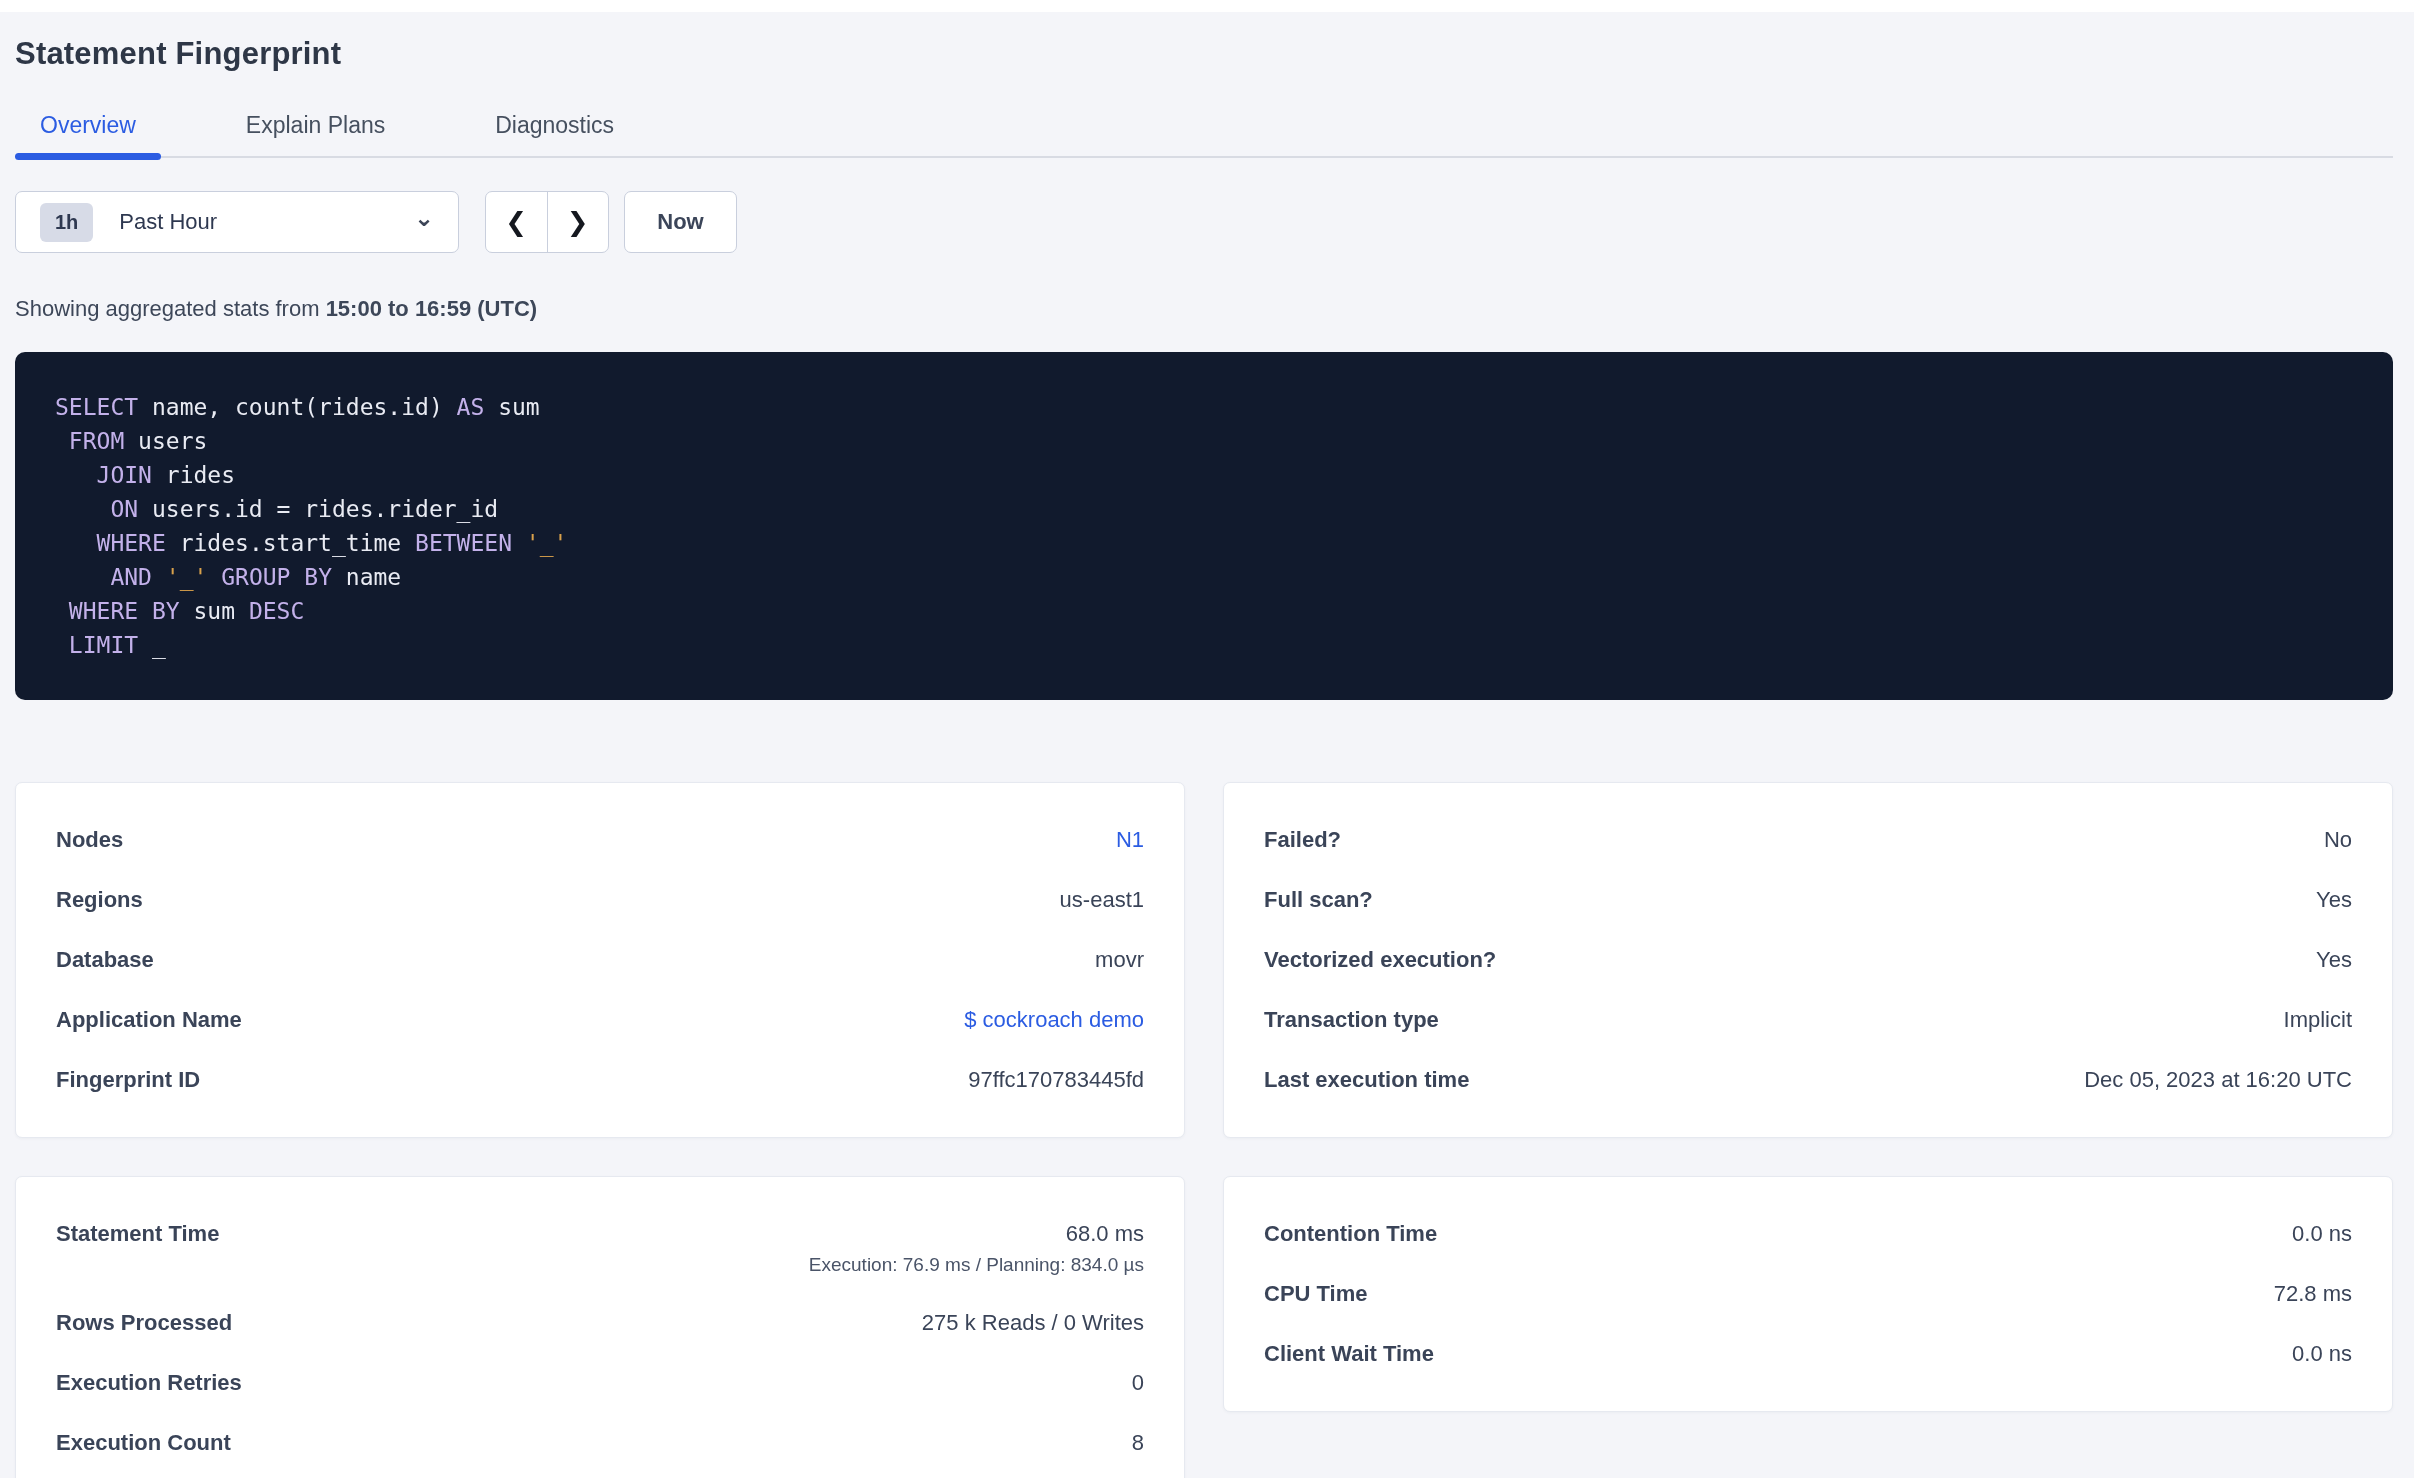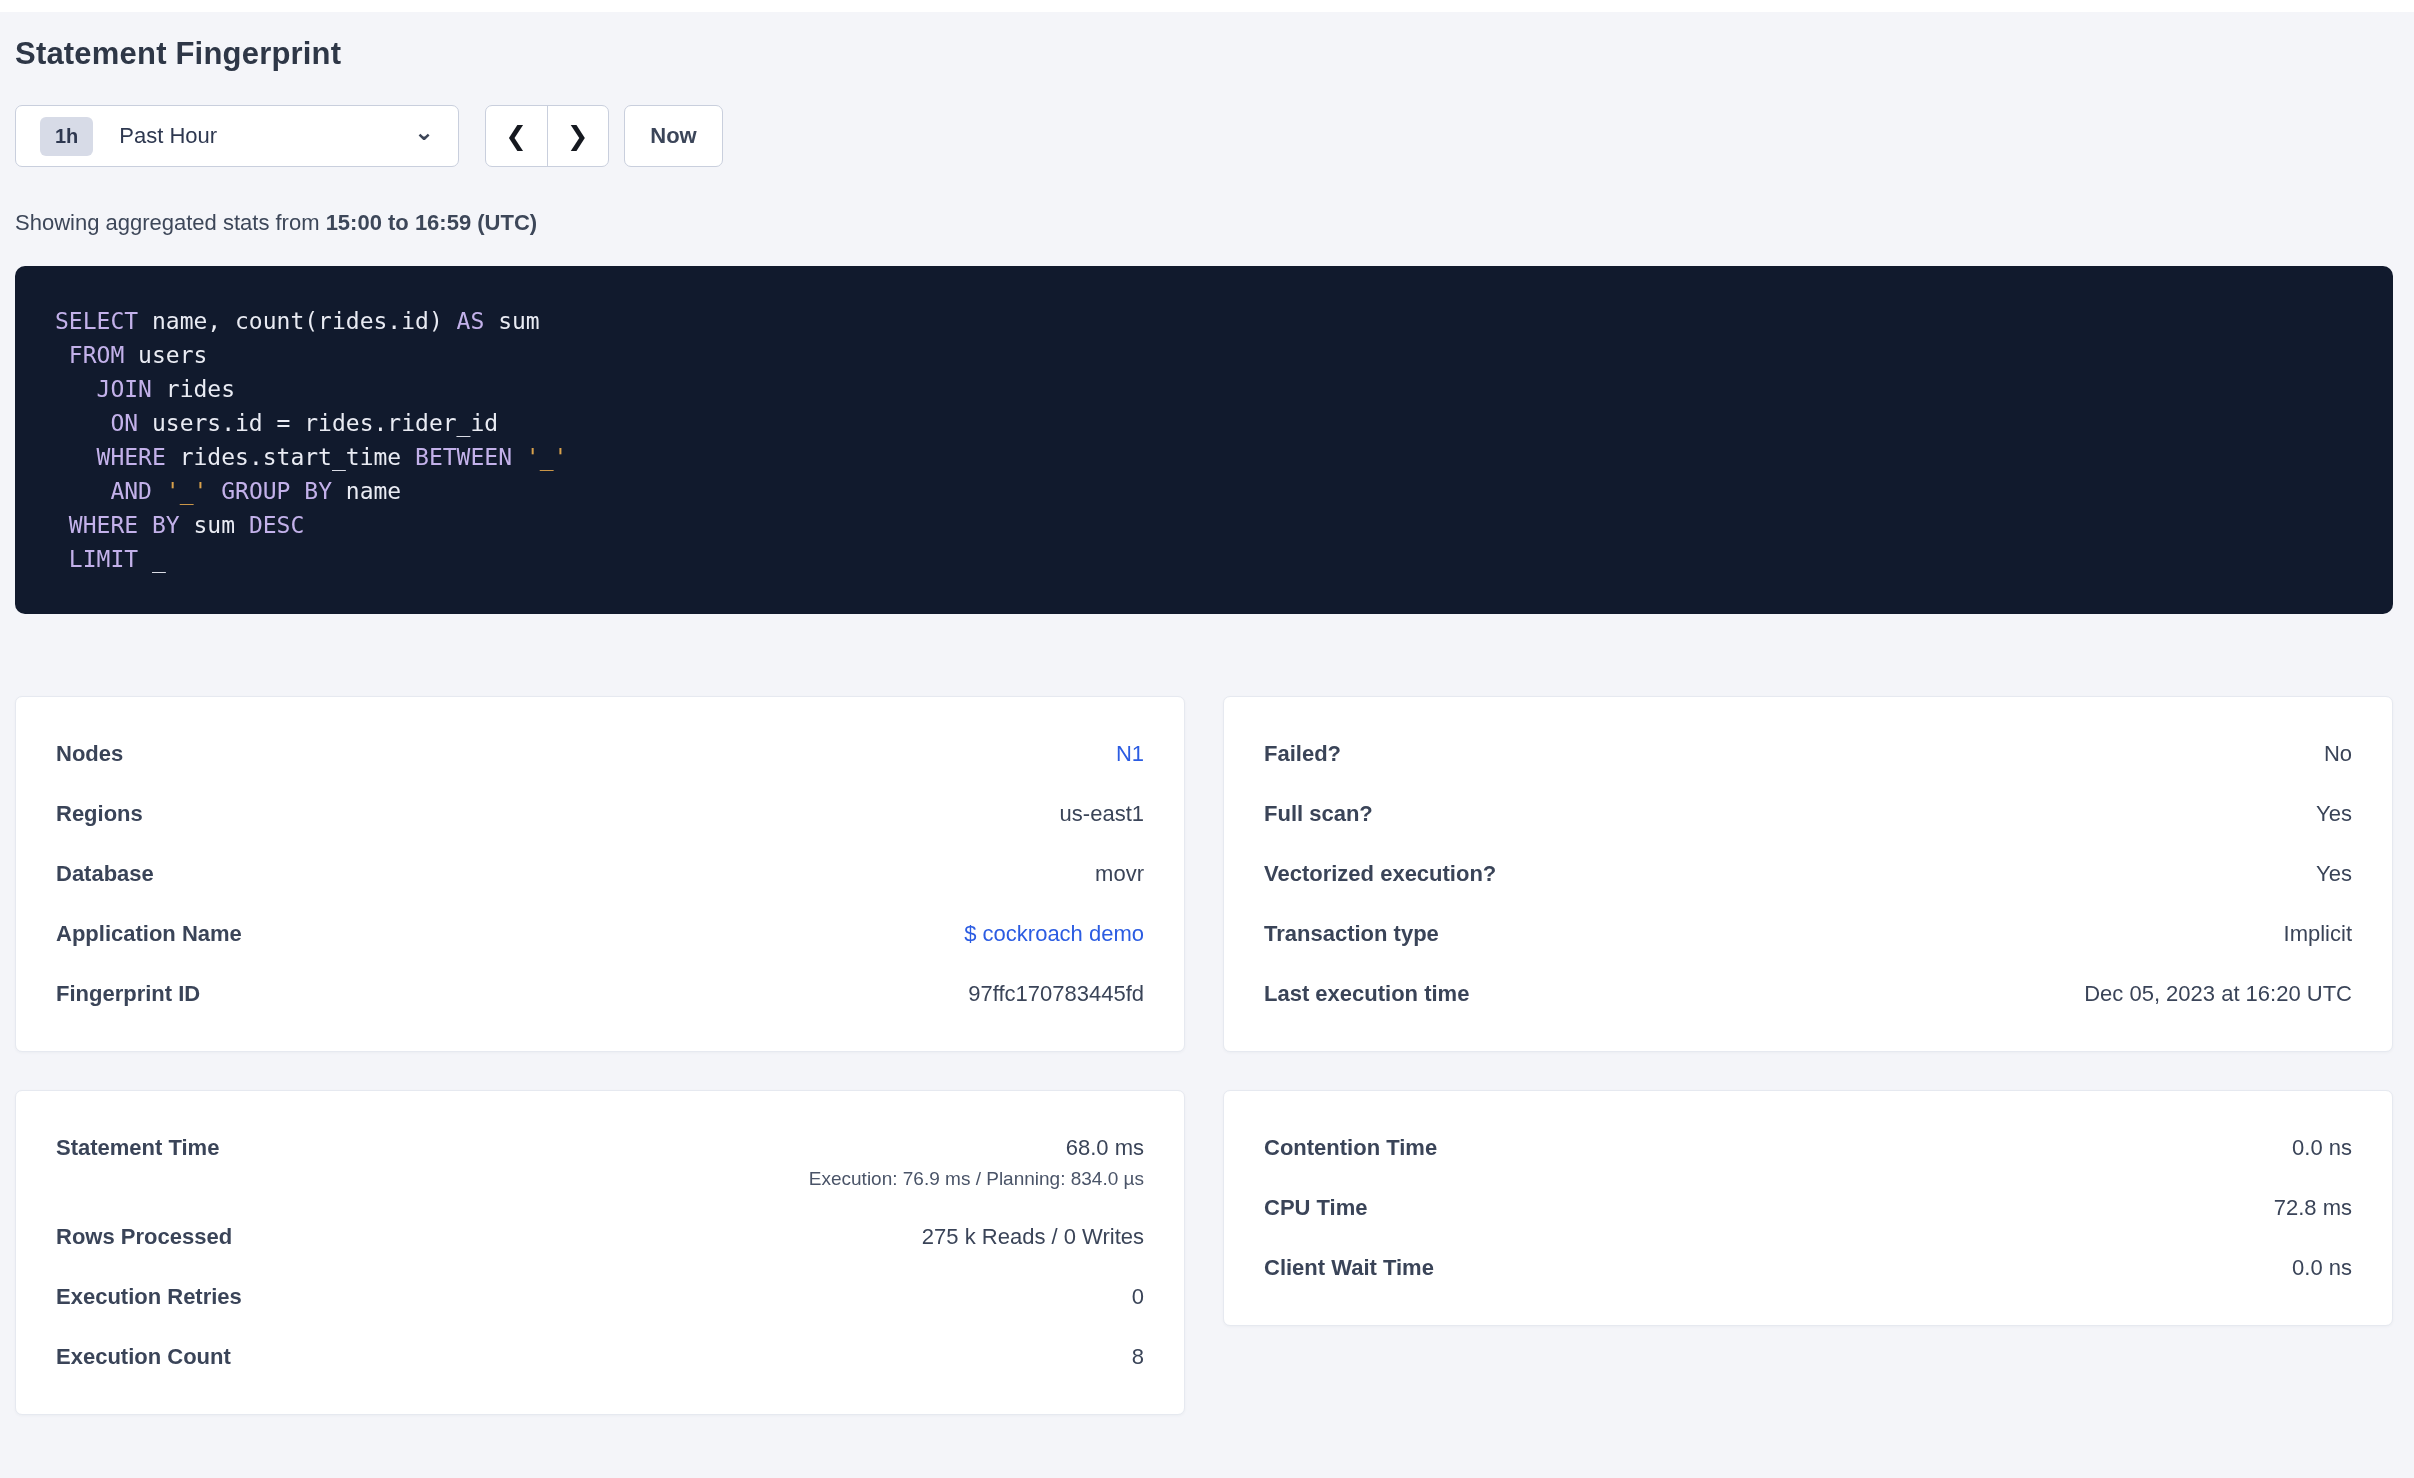--- a/index.html
+++ b/index.html
@@ -59,21 +59,21 @@
     display:flex; margin-left:26px;
     background:#fff; border:1px solid #c9cfdd; border-radius:7px;
     overflow:hidden; width:124px;
   }
   .pager-btn {
     flex:1; display:flex; align-items:center; justify-content:center;
     cursor:pointer; font-size:26px; font-weight:700; color:#15181f;
   }
   .pager-btn + .pager-btn { border-left:1px solid #c9cfdd; }
   .now-btn {
-    margin-left:15px; width:99px;
+    margin-left:15px; width:113px;
     background:#fff; border:1px solid #c9cfdd; border-radius:7px;
     display:flex; align-items:center; justify-content:center;
     font-size:22px; font-weight:700; color:#3b4559; cursor:pointer;
   }
 
   
   .stats-note { margin-top:43px; font-size:22px; color:#3d4759; }
   .stats-note .range { font-weight:700; }
 
   
@@ -118,20 +118,25 @@
 </style>
 </head>
 <body>
 
 <div class="top-strip"></div>
 
 <div class="page">
 
   <h1 class="page-title">Statement Fingerprint</h1>
 
+  <div class="tabs">
+    <div class="tab active">Overview</div>
+    <div class="tab">Explain Plans</div>
+    <div class="tab">Diagnostics</div>
+  </div>
 
   <div class="controls">
     <div class="time-dropdown">
       <span class="badge-1h">1h</span>
       <span class="dropdown-label">Past Hour</span>
       <span class="caret-down">⌄</span>
     </div>
     <div class="pager">
       <div class="pager-btn">
           <span>❮</span>

